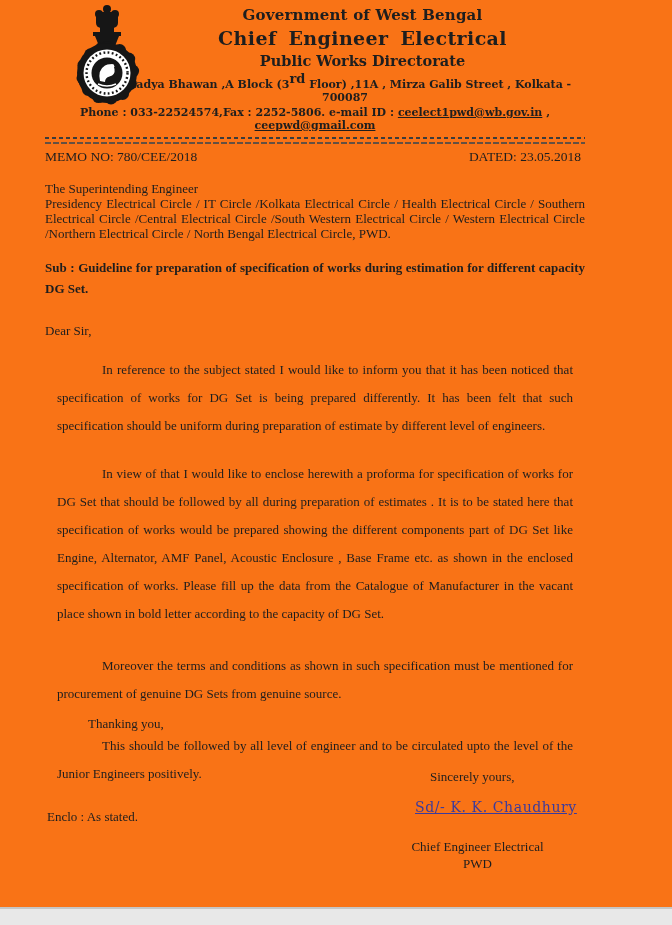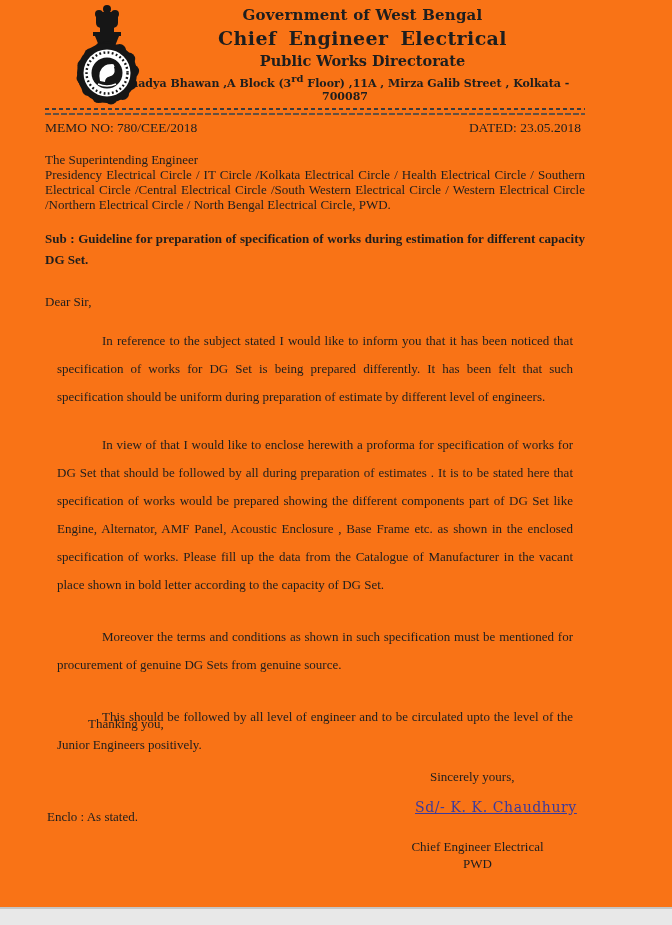--- a/index.html
+++ b/index.html
@@ -19,21 +19,21 @@
   
   .emblem { position: absolute; left: 64px; top: 2px; width: 86px; height: 106px; }
 
   
   .hdr-center { margin-left: 95px; text-align: center; font-family: "DejaVu Serif", serif; font-weight: bold; }
   .hdr-line1 { font-size: 15px; line-height: 17px; letter-spacing: .2px; }
   .hdr-line2 { font-size: 19px; line-height: 22px; margin-top: 3px; word-spacing: 5px; letter-spacing: .4px; }
   .hdr-line3 { font-size: 14.5px; line-height: 16px; margin-top: 4px; }
   .hdr-line4 { font-size: 11px; line-height: 13px; margin-top: 3px; margin-left: 60px; }
   .hdr-line5 { font-size: 11px; line-height: 13px; margin-top: 2px; text-align: center; font-family: "DejaVu Serif", serif; font-weight: bold; }
-  .sup { font-size: 10px; vertical-align: super; }
+  .sup { font-size: 13px; vertical-align: super; }
   .email { text-decoration: underline; }
 
   
   .sep { margin-top: 5px; }
   .sep .dash1 { height: 2px; background-image: repeating-linear-gradient(to right,#3c3c3c 0 4px, transparent 4px 7px); }
   .sep .dash2 { height: 2px; margin-top: 3px; background-image: repeating-linear-gradient(to right,#4a4a4a 0 6px, transparent 6px 8px); opacity:.85; }
 
   .memo-row { display: flex; justify-content: space-between; margin-top: 5px; font-size: 13.5px; line-height: 16px; }
   .memo-row .date { padding-right: 4px; }
 
@@ -99,20 +99,21 @@
     <circle cx="48" cy="64.5" r="2.4" fill="#ffffff"></circle>
     <path d="M34,82 Q43,86 52,82" stroke="#ffffff" stroke-width="1.6" fill="none"></path>
   </svg>
 
   <div class="content">
 
     <div class="hdr-center hdr-line1">Government of West Bengal</div>
     <div class="hdr-center hdr-line2">Chief Engineer Electrical</div>
     <div class="hdr-center hdr-line3">Public Works Directorate</div>
     <div class="hdr-center hdr-line4"><span>Khadya Bhawan ,A Block (3</span><span class="sup">rd</span><span> Floor) ,11A , Mirza Galib Street , Kolkata - 700087</span></div>
+    <div class="hdr-line5"><span>Phone : 033-22524574,Fax : 2252-5806. e-mail ID : </span><span class="email">ceelect1pwd@wb.gov.in</span><span> , </span><span class="email">ceepwd@gmail.com</span></div>
 
     <div class="sep">
       <div class="dash1"></div>
       <div class="dash2"></div>
     </div>
 
     <div class="memo-row">
       <span>MEMO NO: 780/CEE/2018</span>
       <span class="date">DATED: 23.05.2018</span>
     </div>

